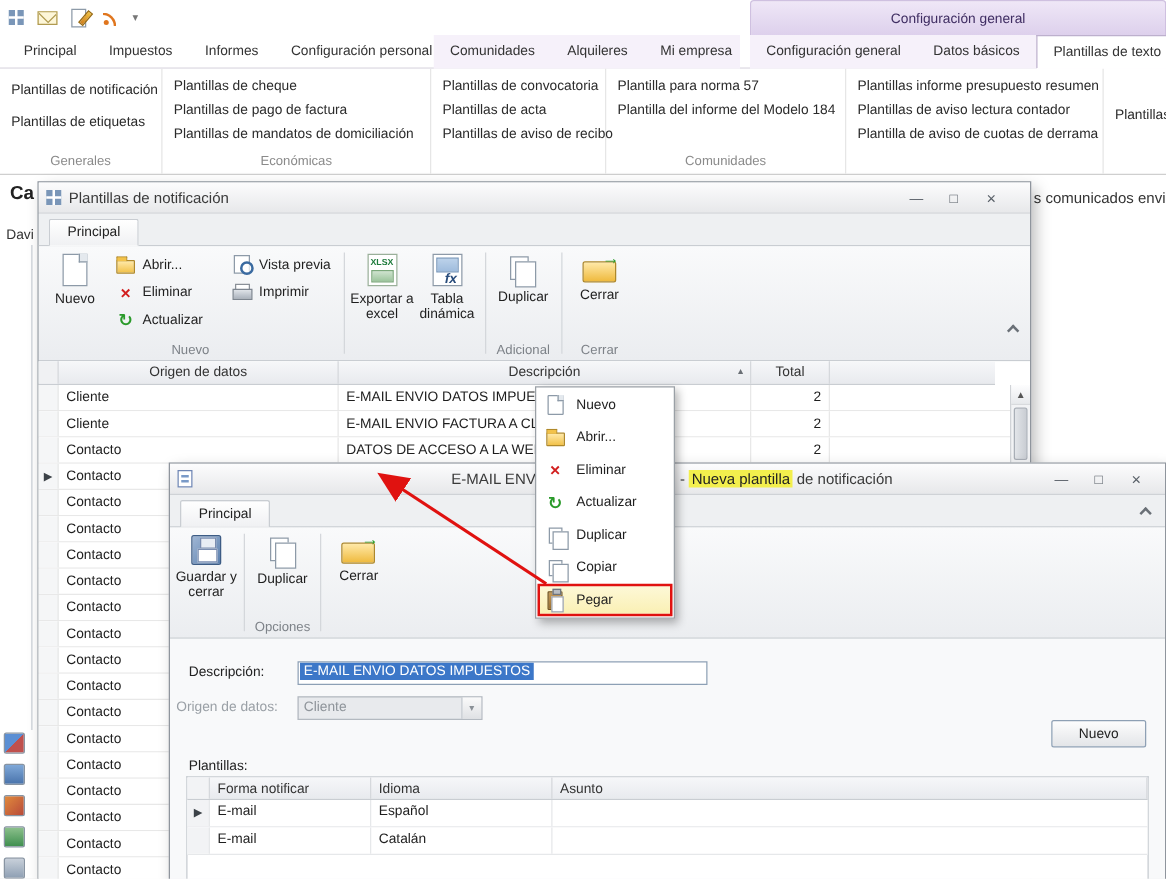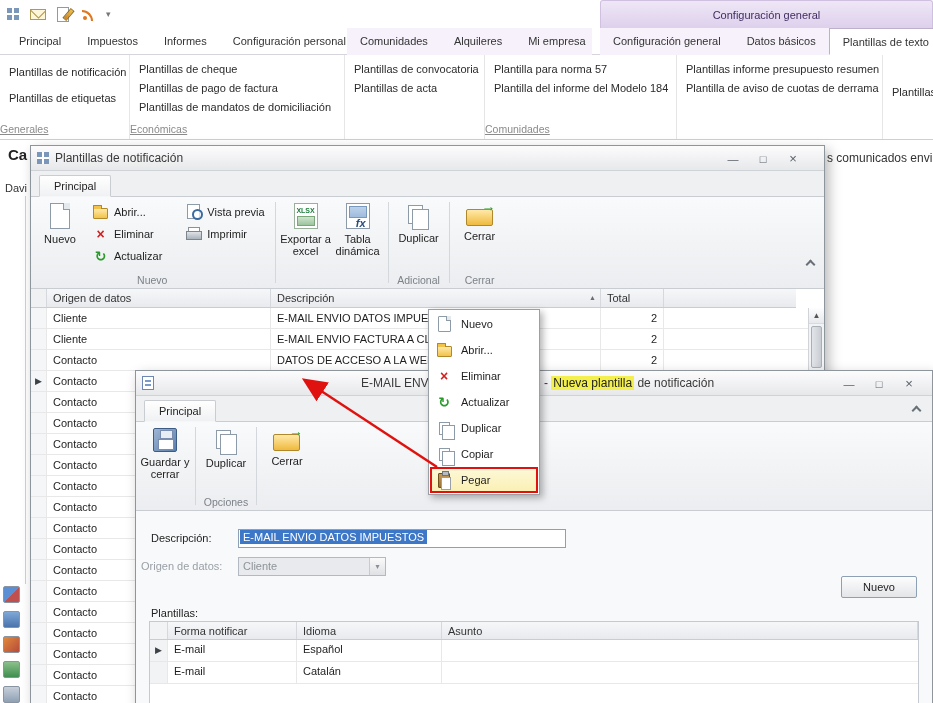--- a/index.html
+++ b/index.html
@@ -28,21 +28,21 @@
 
   #ribbon-body { position:absolute; top:55px; left:0; width:933px; height:85px; background:#fff;
                  border-bottom:1px solid #cfcfcf; display:flex; z-index:1; }
   .rcol { display:flex; flex-direction:column; border-right:1px solid #e6e6e6; padding-top:4px; }
   .rcol0{width:130px} .rcol1{width:215px} .rcol2{width:140px} .rcol3{width:192px} .rcol4{width:206px}
   .rcol5{width:50px; border-right:none}
   .rlinks { flex:1; }
   .rcol5 .rlinks { display:flex; align-items:center; }
   .rlink { padding:4px 9px 3px; white-space:nowrap; color:#2b2b2b; cursor:pointer; }
   .rcol0 .rlink { padding-top:7px; padding-bottom:7px; }
-  .rfoot { height:16px; text-align:left; color:#8a8a8a; font-size:10.5px;text-decoration:underline; }
+  .rfoot { height:16px; text-align:center; color:#8a8a8a; font-size:10.5px; }
 
   
   #bg-heading { position:absolute; top:146px; left:8px; font-size:15px; font-weight:bold; color:#222; z-index:1; }
   #bg-item { position:absolute; top:182px; left:5px; color:#333; z-index:1; }
   #bg-right { position:absolute; top:151px; left:827px; font-size:12px; color:#333; white-space:nowrap; z-index:1; }
   #bg-vline { position:absolute; top:196px; left:25px; width:1px; height:388px; background:#ccd1d7; z-index:1; }
   #bg-modules { position:absolute; top:586px; left:3px; display:flex; flex-direction:column; gap:8px; z-index:2; }
   .mod { width:17px; height:17px; border-radius:2px; border:1px solid #8894a2; }
   .mod1{background:linear-gradient(135deg,#5b8fd4 50%,#c0504d 50%);}
   .mod2{background:linear-gradient(#7fa8d8,#4a74ac);}
@@ -80,21 +80,21 @@
                      border-left:2px solid #6a7077; border-top:2px solid #6a7077; transform:rotate(45deg); }
   .chev1 { right:9px; bottom:20px; }
   .chev2 { right:11px; top:8px; }
 
   
   #win1 { left:30px; top:145px; width:795px; height:560px; z-index:10; }
   #win1 .capbtns { right:20px; }
   .w1ribbon { height:92px; }
   #gridwrap { position:absolute; left:0; top:143px; right:0; bottom:0; background:#fff; }
   .ghead { display:flex; height:19px; margin-right:28px; background:linear-gradient(#f6f7f9,#e8eaee);
-           border-bottom:1px solid #c9cdd2; color:#333; }
+           border-bottom:1px solid #c9cdd2; color:#333;text-align:center; }
   .gh { padding:3px 6px 0; border-right:1px solid #d5d8dc; position:relative; overflow:hidden; white-space:nowrap; }
   .gh.gutter { width:16px; padding:0; background:#f0f1f3; }
   .h-origen { width:224px; } .h-desc { width:330px; } .h-total { width:63px; } .h-fill { flex:1; border-right:none; }
   .sort { position:absolute; right:4px; top:5px; font-size:7px; color:#6a6f75; }
   .grow { display:flex; height:21px; background:#fff; border-bottom:1px solid #e8e8e8; }
   .gc { padding:4px 6px 0; border-right:1px solid #e8e8e8; overflow:hidden; white-space:nowrap; }
   .gc.gutter { width:16px; padding:0; background:#f5f6f7; display:flex; align-items:center; justify-content:center; }
   .c-origen { width:224px; } .c-desc { width:330px; } .c-total { width:63px; text-align:right; } .c-fill { flex:1; border-right:none; }
   .selmark { font-size:9px; color:#3c4248; line-height:1; }
   .vscroll { position:absolute; right:0; top:19px; bottom:0; width:16px; background:#f2f3f5; border-left:1px solid #d0d3d7; }
@@ -261,33 +261,35 @@
           <div class="rlink">Plantillas de cheque</div>
           <div class="rlink">Plantillas de pago de factura</div>
           <div class="rlink">Plantillas de mandatos de domiciliación</div>
         </div>
         <div class="rfoot">Económicas</div>
       </div>
       <div class="rcol rcol2">
         <div class="rlinks">
           <div class="rlink">Plantillas de convocatoria</div>
           <div class="rlink">Plantillas de acta</div>
+          <div class="rlink">Plantillas de aviso de recibo</div>
         </div>
         <div class="rfoot"></div>
       </div>
       <div class="rcol rcol3">
         <div class="rlinks">
           <div class="rlink">Plantilla para norma 57</div>
           <div class="rlink">Plantilla del informe del Modelo 184</div>
         </div>
         <div class="rfoot">Comunidades</div>
       </div>
       <div class="rcol rcol4">
         <div class="rlinks">
           <div class="rlink">Plantillas informe presupuesto resumen</div>
+          <div class="rlink">Plantillas de aviso lectura contador</div>
           <div class="rlink">Plantilla de aviso de cuotas de derrama</div>
         </div>
         <div class="rfoot"></div>
       </div>
       <div class="rcol rcol5">
         <div class="rlinks">
           <div class="rlink">Plantillas</div>
         </div>
         <div class="rfoot"></div>
       </div>

